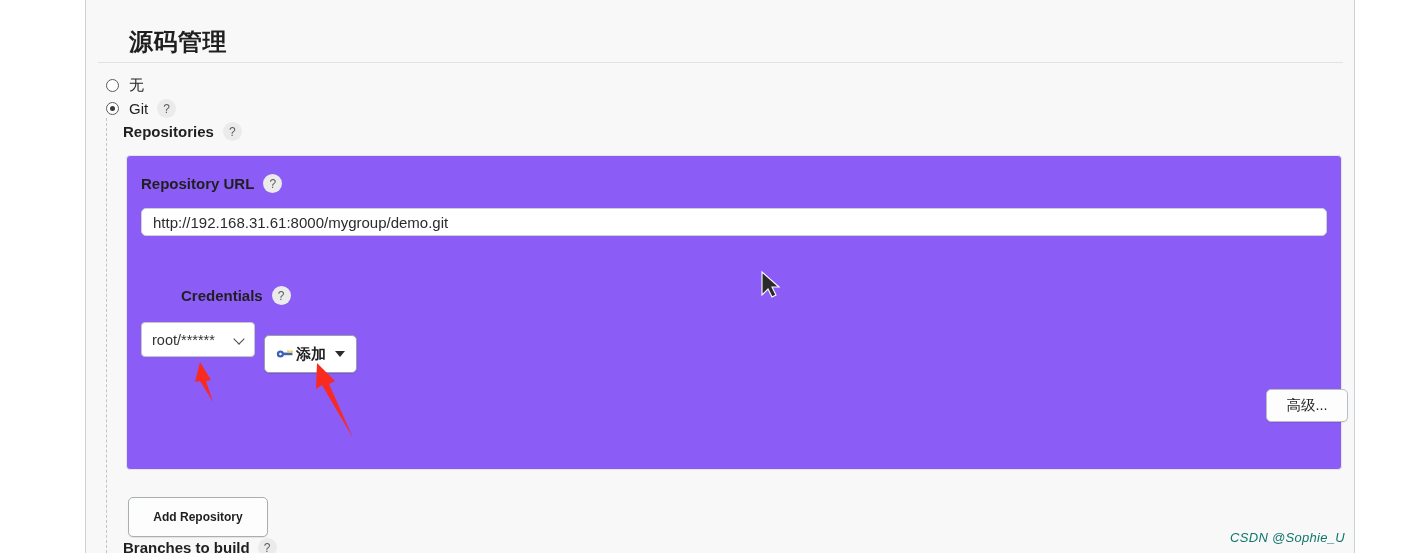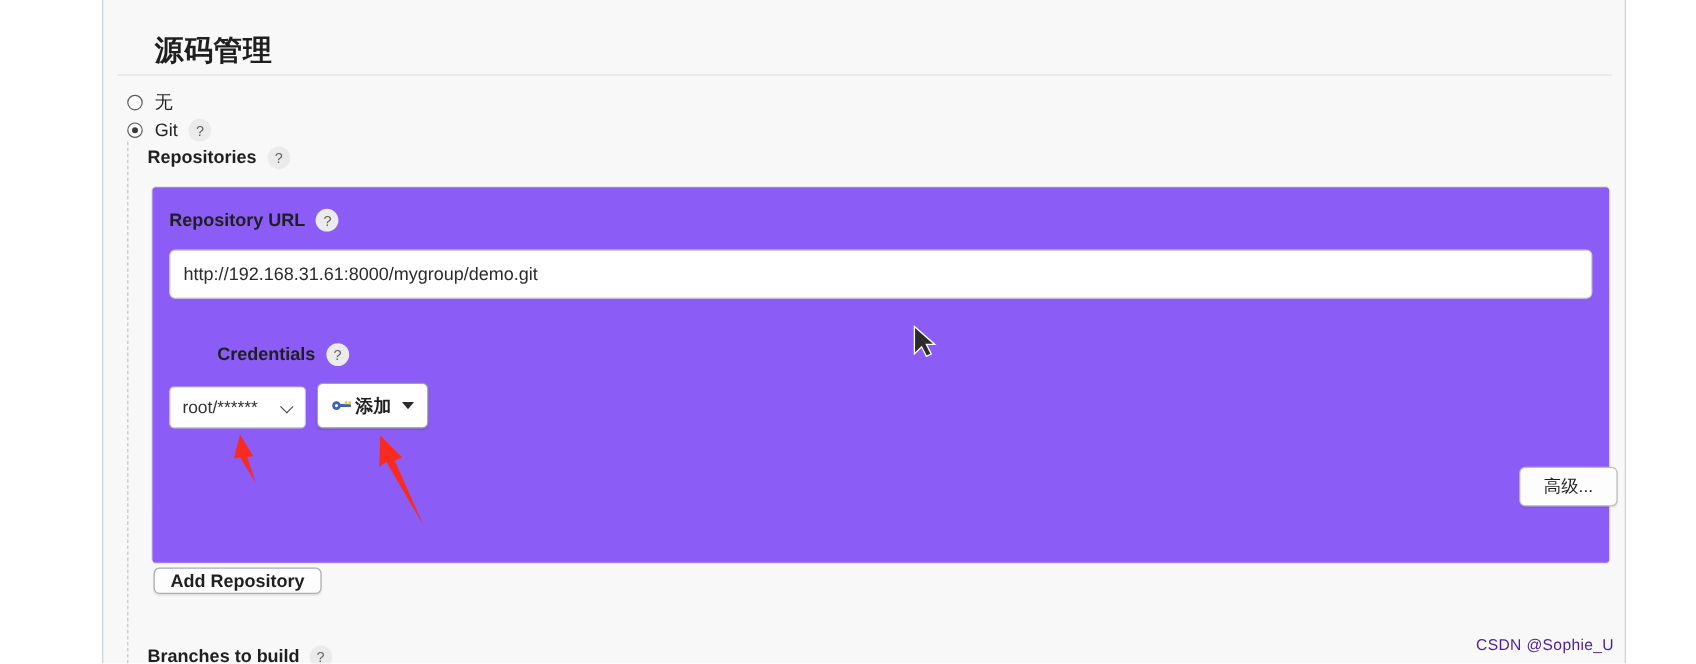--- a/index.html
+++ b/index.html
@@ -142,21 +142,21 @@
     font-size: 15px;
     font-weight: bold;
     color: #1f1f1f;
   }
 
   #repo-url-input {
     position: absolute;
     left: 14px;
     top: 52px;
     width: 1186px;
-    height: 41px;
+    height: 28px;
     box-sizing: border-box;
     background: #ffffff;
     border: 1px solid #d0d0d0;
     border-radius: 5px;
     font-family: "Liberation Sans", sans-serif;
     font-size: 15px;
     color: #2b2b2b;
     padding: 0 11px;
     outline: none;
   }
@@ -195,21 +195,21 @@
     height: 7px;
     border-right: 1.5px solid #4a4a4a;
     border-bottom: 1.5px solid #4a4a4a;
     transform: rotate(45deg);
   }
 
   
   #add-credentials-button {
     position: absolute;
     left: 137px;
-    top: 163px;
+    top: 179px;
     height: 38px;
     box-sizing: border-box;
     background: #ffffff;
     border: 1px solid #9aa0a6;
     border-radius: 5px;
     display: flex;
     align-items: center;
     padding: 0 11px;
     font-size: 15px;
     color: #1f1f1f;
@@ -243,31 +243,31 @@
     font-size: 14.5px;
     color: #1f1f1f;
     box-shadow: 0 1px 1px rgba(0,0,0,.08);
     margin-left: 39px;
   }
 
   
   #add-repository-button {
     position: absolute;
     left: 42px;
-    top: 473px;
+    top: 497px;
     width: 140px;
-    height: 22px;
+    height: 40px;
     box-sizing: border-box;
     background: #fdfdfd;
     border: 1px solid #a8aeb2;
     border-radius: 5px;
     display: flex;
     align-items: center;
     justify-content: center;
-    font-size: 15px;
+    font-size: 12px;
     font-weight: bold;
     color: #1f1f1f;
     box-shadow: 0 1px 1px rgba(0,0,0,.08);
   }
 
   
   #branches-heading {
     position: absolute;
     left: 37px;
     top: 538px;
@@ -286,22 +286,23 @@
     width: 1413px; height: 553px;
     pointer-events: none;
   }
 
   
   #watermark {
     position: absolute;
     right: 9px;
     bottom: 8px;
     font-size: 13px;
-    color: #4c1d95;
+    color: #0f766e;
     letter-spacing: .3px;
+    font-style: italic;
   }
 </style>
 </head>
 <body>
 
 <div id="panel">
 
   <div class="section-title">源码管理</div>
   <div class="title-rule"></div>
 

